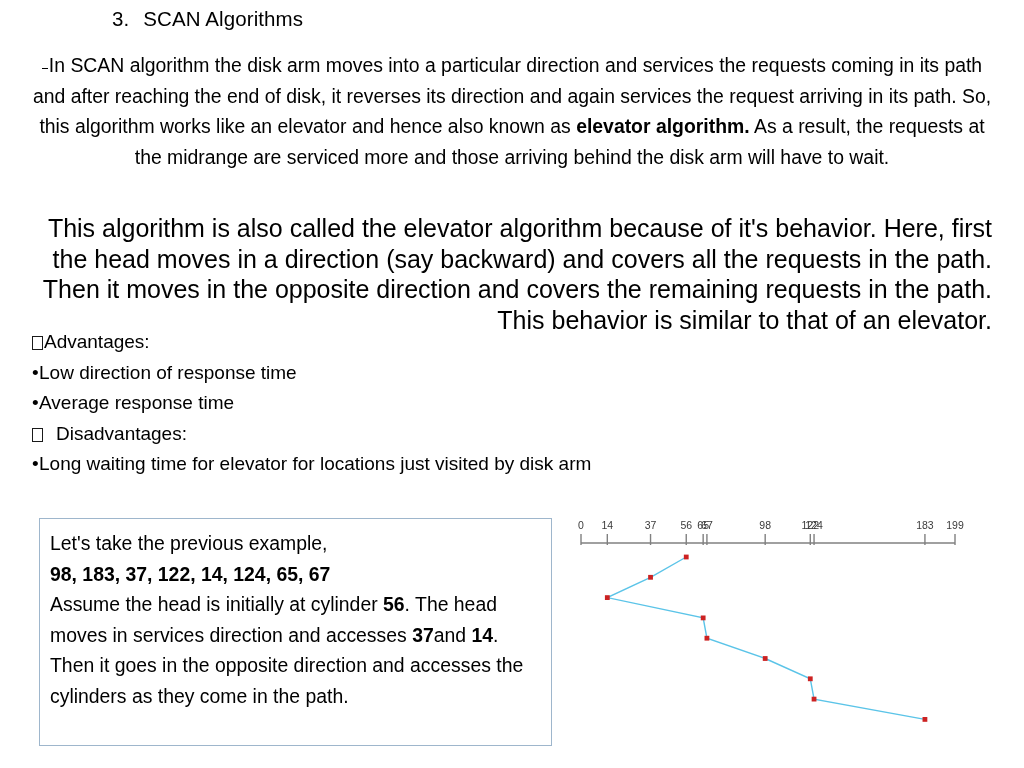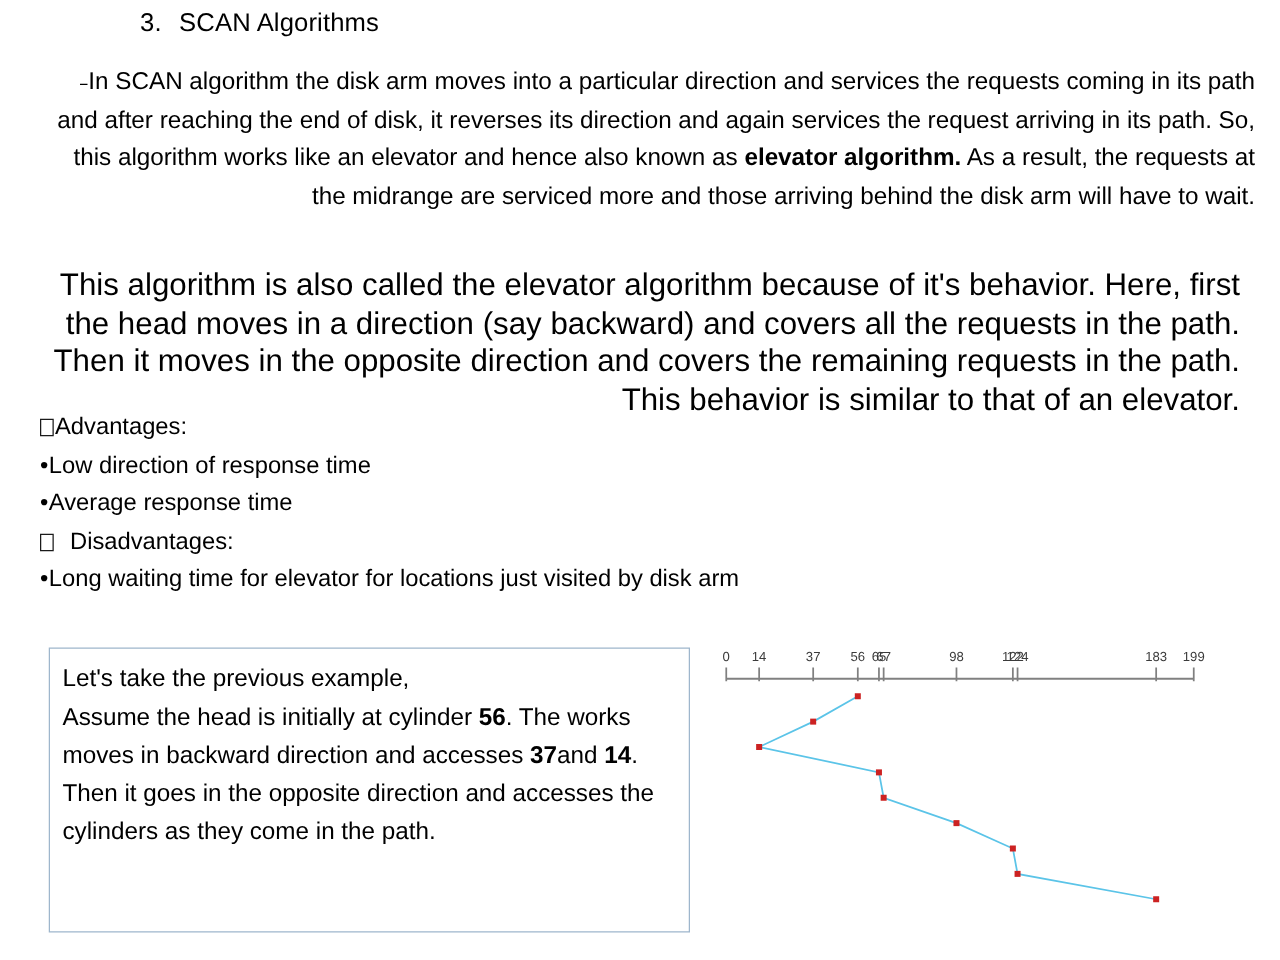--- a/index.html
+++ b/index.html
@@ -31,26 +31,26 @@
     font-size: 20.5px;
     line-height: 26px;
     letter-spacing: 0.1px;
     white-space: nowrap;
   }
   .heading .num { margin-right: 14px; }
 
   
   .body-block {
     position: absolute;
-    left: 44px;
+    left: 32px;
     top: 50px;
     width: 960px;
     font-size: 19.4px;
     line-height: 30.6px;
-    text-align: right;
+    text-align: center;
   }
   .para { margin: 0; }
   .para b { font-weight: bold; }
   .lead-dash {
     display: inline-block;
     width: 6px;
     border-bottom: 1.6px solid #000;
     vertical-align: 3px;
     margin-right: 1px;
   }
@@ -151,21 +151,22 @@
     <div class="li-row"><span class="sq-bullet"></span><span>Advantages:</span></div>
     <div class="li-row"><span class="dot-bullet">•</span><span>Low direction of response time</span></div>
     <div class="li-row"><span class="dot-bullet">•</span><span>Average response time</span></div>
     <div class="li-row"><span class="sq-bullet indent"></span><span>Disadvantages:</span></div>
     <div class="li-row"><span class="dot-bullet">•</span><span>Long waiting time for elevator for locations just visited by disk arm</span></div>
   </div>
 
   <div class="example-box">
     <div class="example-inner">
       <p class="example-line">Let's take the previous example,</p>
-      <p class="example-line"><span>Assume the head is initially at cylinder </span><b>56</b><span>. The works moves in backward direction and accesses </span><b>37</b><span>and </span><b>14</b><span>. Then it goes in the opposite direction and accesses the cylinders as they come in the path.</span></p>
+      <p class="example-line bold">98, 183, 37, 122, 14, 124, 65, 67</p>
+      <p class="example-line"><span>Assume the head is initially at cylinder </span><b>56</b><span>. The head moves in services direction and accesses </span><b>37</b><span>and </span><b>14</b><span>. Then it goes in the opposite direction and accesses the cylinders as they come in the path.</span></p>
     </div>
   </div>
 
   <div class="diagram">
     <svg width="440" height="250" viewBox="0 0 440 250">
 
       <line id="axis-line" x1="21" y1="38" x2="395" y2="38" stroke="#808080" stroke-width="1.6"></line>
       <g id="tick-group">
           <line x1="21" x2="21" y1="29" y2="40" stroke="#808080" stroke-width="1.4"></line>
           <text x="21" y="24" text-anchor="middle" class="axis-label">0</text>

